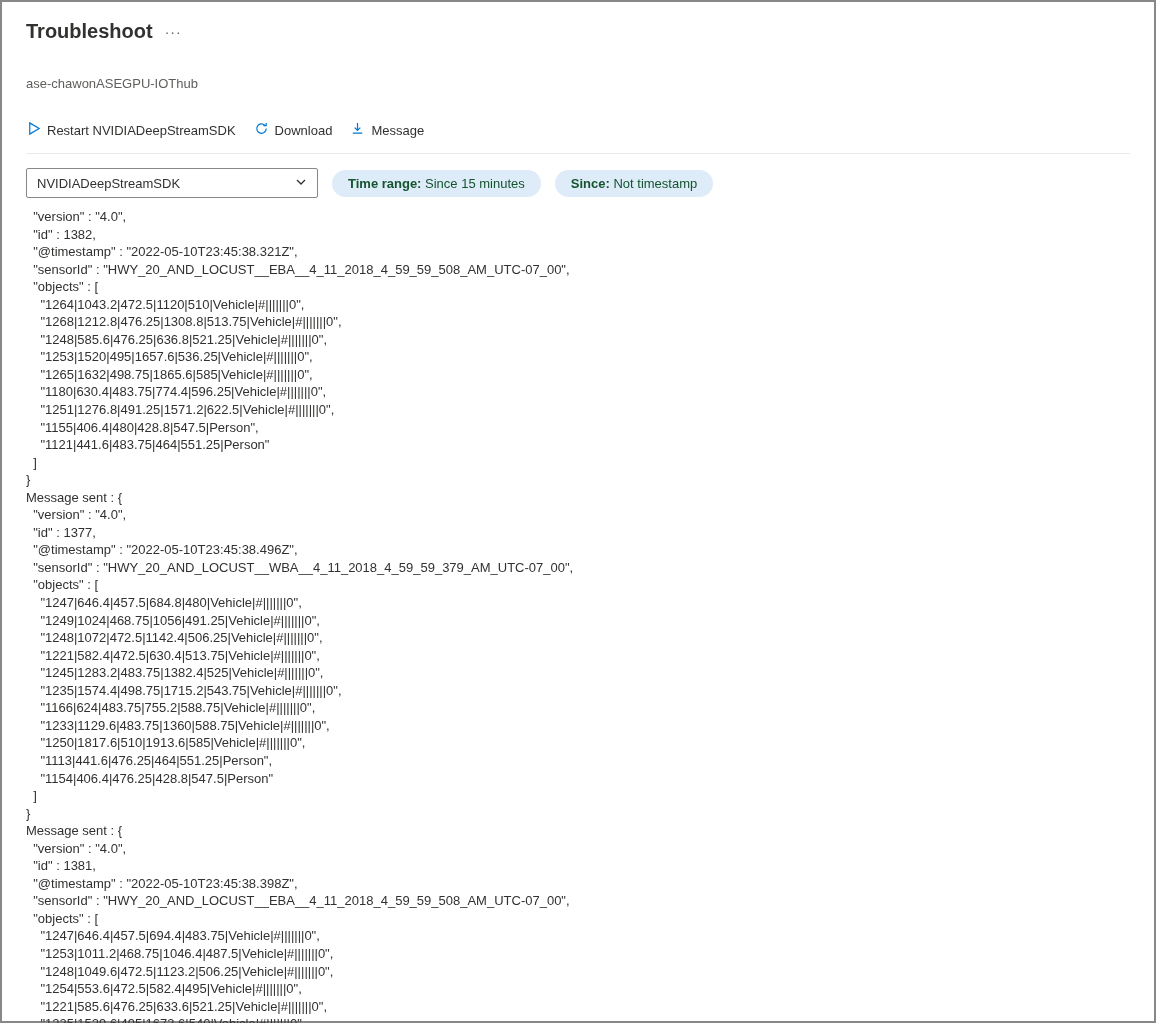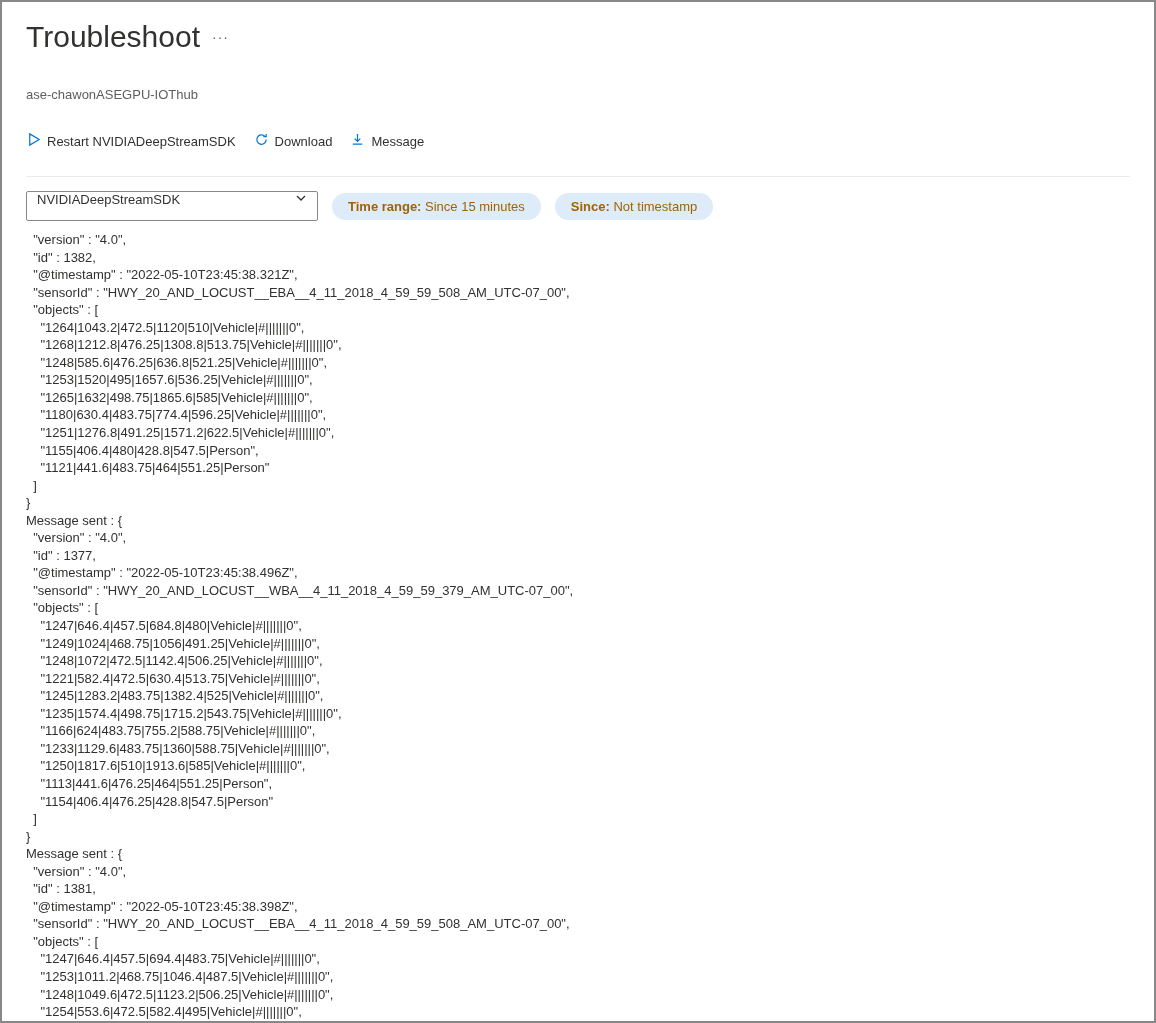--- a/index.html
+++ b/index.html
@@ -16,41 +16,41 @@
       padding: 18px 24px;
       position: relative;
     }
     .header-row {
       display: flex;
       align-items: center;
       gap: 12px;
       margin-bottom: 2px;
     }
     .page-title {
-      font-size: 30px;
-      font-weight: 400;
+      font-size: 20px;
+      font-weight: 700;
       color: #323130;
     }
     .more-icon {
       font-size: 14px;
       color: #605e5c;
       cursor: pointer;
       letter-spacing: 1px;
     }
     .subtitle {
       font-size: 13px;
       color: #605e5c;
       margin-bottom: 28px;
       margin-top: 33px;
     }
     .toolbar {
       display: flex;
       align-items: center;
       gap: 18px;
-      padding-bottom: 24px;
+      padding-bottom: 12px;
       border-bottom: 1px solid #edebe9;
       margin-bottom: 14px;
     }
     .toolbar-btn {
       display: flex;
       align-items: center;
       gap: 6px;
       font-size: 13px;
       color: #323130;
       cursor: pointer;
@@ -60,37 +60,38 @@
     }
     .toolbar-btn svg { width: 15px; height: 15px; }
     .filter-row {
       display: flex;
       align-items: center;
       gap: 14px;
       margin-bottom: 10px;
     }
     .dropdown {
       display: flex;
+      align-items: center;
       justify-content: space-between;
       width: 292px;
       height: 30px;
       border: 1px solid #8a8886;
       border-radius: 2px;
       padding: 0 10px;
       font-size: 13px;
       background: #fff;
       cursor: pointer;
     }
     .dropdown svg { width: 12px; height: 12px; }
     .pill {
       background: #deecf9;
       border-radius: 14px;
       padding: 6px 16px;
       font-size: 13px;
-      color: #a16207;
+      color: #14532d;
       cursor: pointer;
       white-space: nowrap;
     }
     .pill .pill-label { font-weight: 600; }
     .log-output {
       font-family: "Segoe UI", sans-serif;
       font-size: 13px;
       line-height: 1.35;
       color: #323130;
       white-space: pre;

